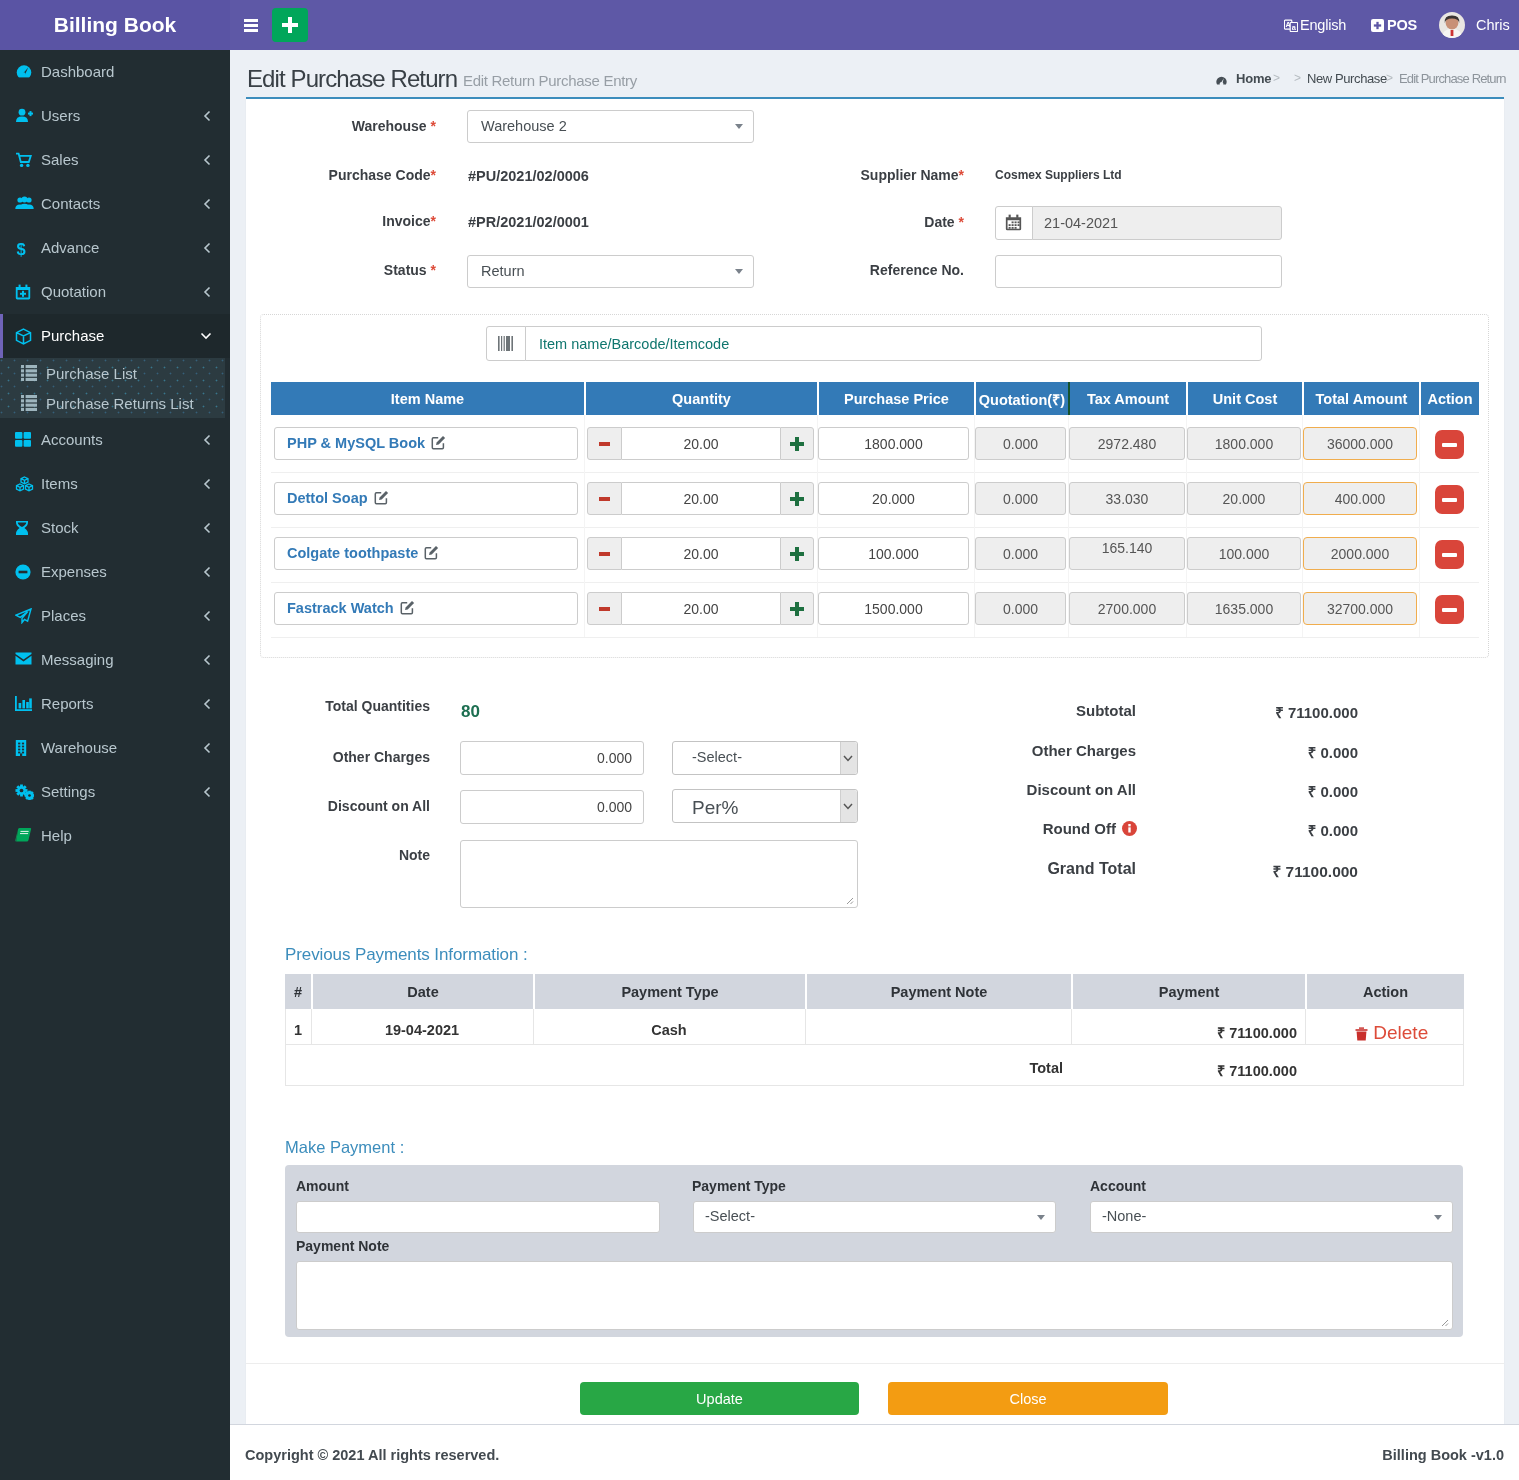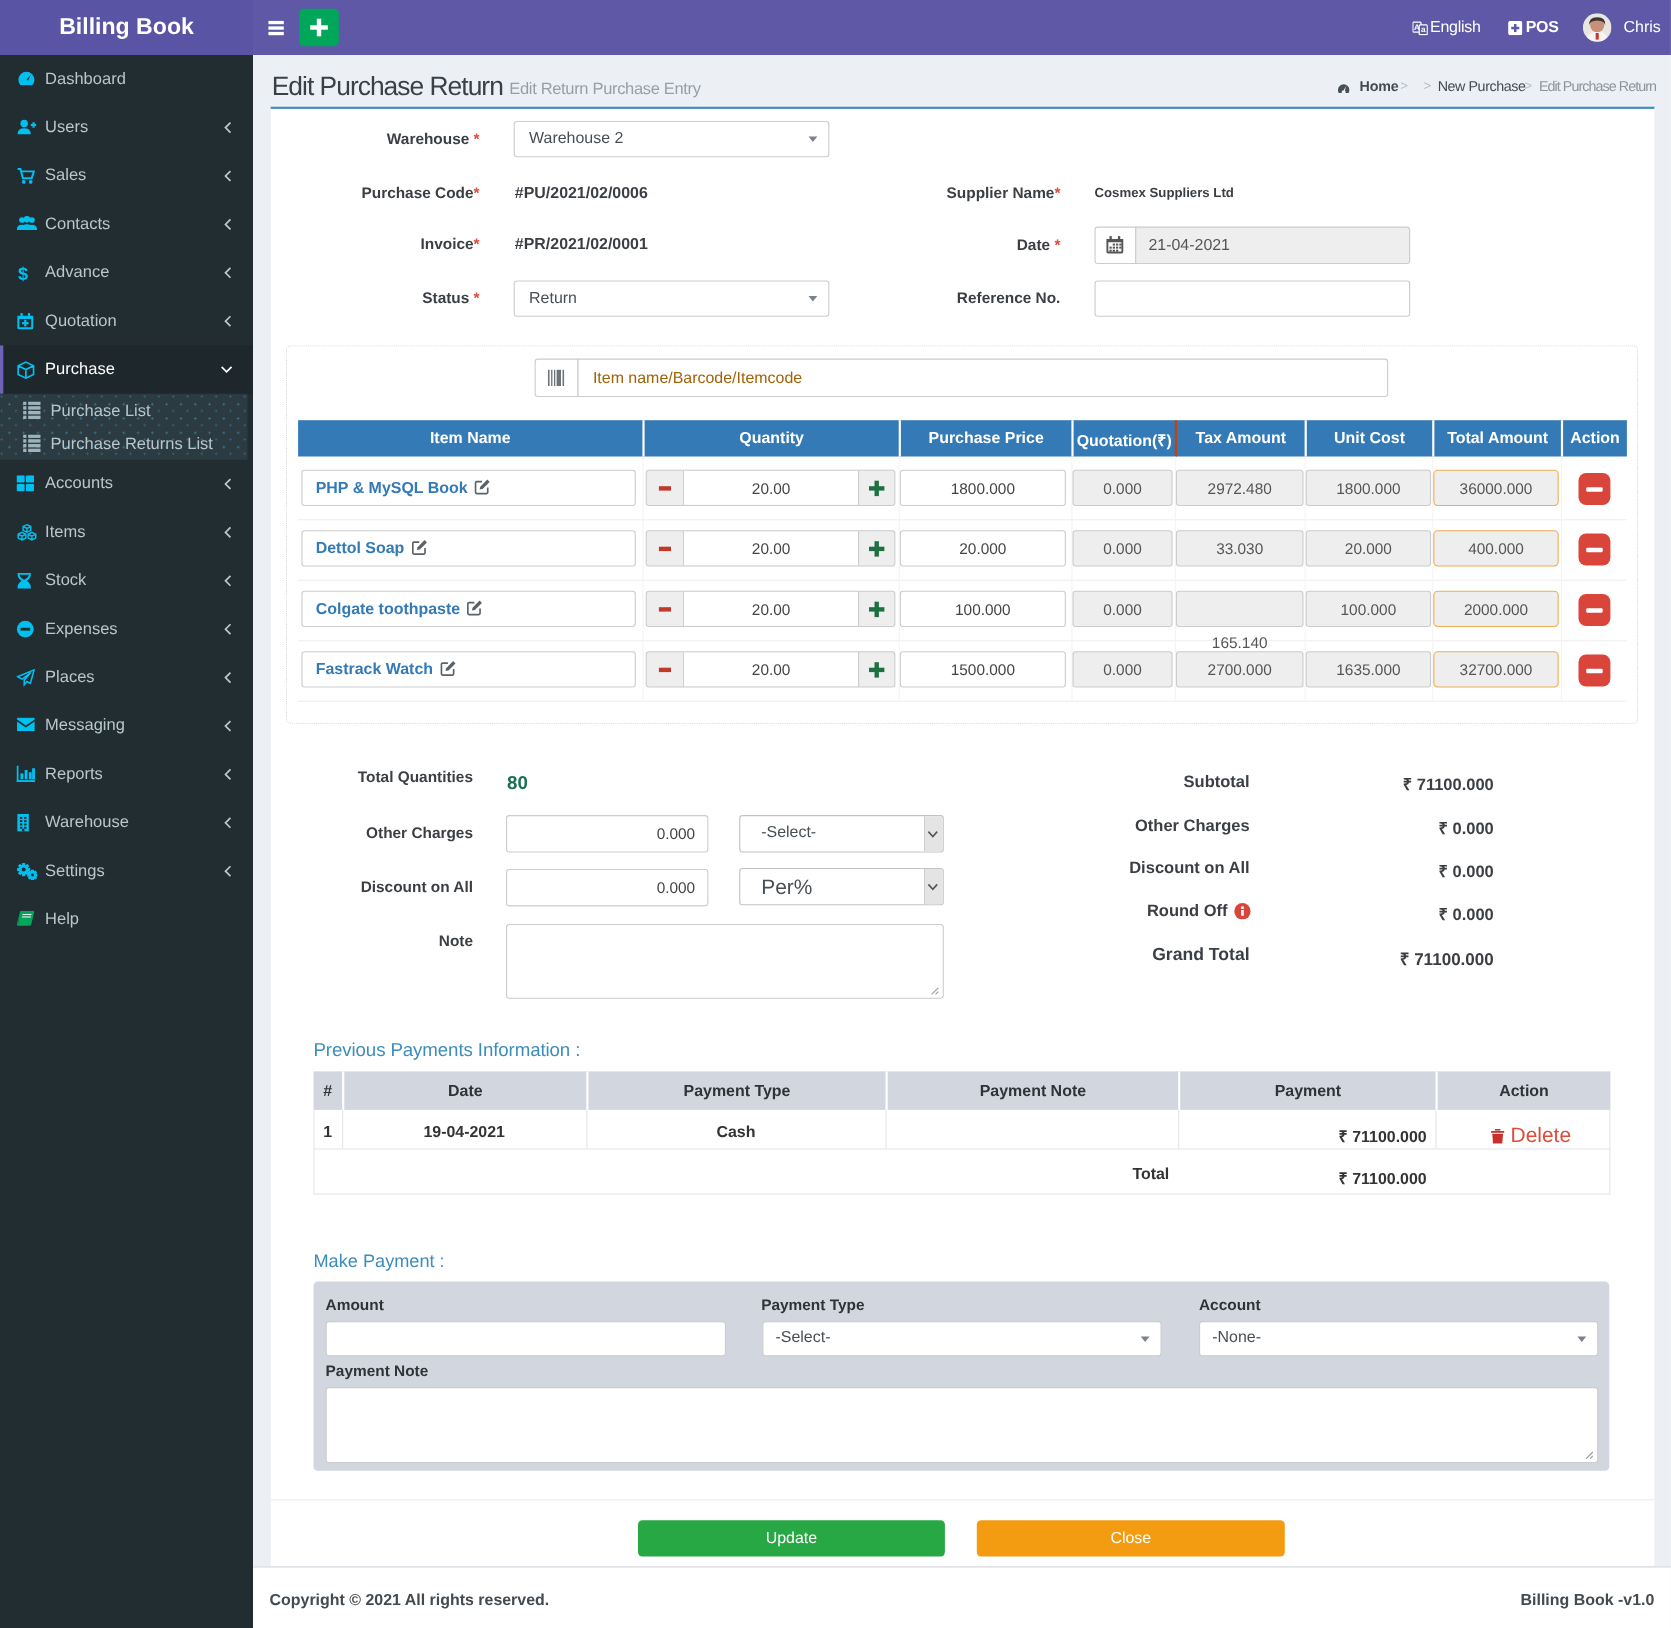--- a/index.html
+++ b/index.html
@@ -344,27 +344,27 @@
 <div class="abs" style="left:260px;top:314px;width:1229px;height:344px;background:#fff;border:1px dotted #d6d6d6;border-radius:4px;"></div>
 <div class="inp" style="left:486px;top:326px;width:40px;height:35px;border-radius:3px 0 0 3px;background:#fff;"></div>
 <svg class="abs" style="left:498px;top:336px;" width="15" height="15" viewBox="0 0 15 15">
     <rect x="0" y="0" width="1.6" height="15" fill="#6e7478"></rect>
     <rect x="3" y="0" width="1.2" height="15" fill="#6e7478"></rect>
     <rect x="5.6" y="0" width="1.2" height="15" fill="#6e7478"></rect>
     <rect x="8" y="0" width="4" height="15" fill="#6e7478"></rect>
     <rect x="13.4" y="0" width="1.6" height="15" fill="#6e7478"></rect>
   </svg>
 <div class="inp" style="left:525px;top:326px;width:737px;height:35px;border-radius:0 3px 3px 0;"></div>
-<div class="abs" style="left:539px;top:336px;font-size:14.5px;color:#a16207;">Item name/Barcode/Itemcode</div>
+<div class="abs" style="left:539px;top:336px;font-size:14.5px;color:#0f766e;">Item name/Barcode/Itemcode</div>
 <div class="abs" style="left:271px;top:382px;width:1208px;height:33px;background:#337ab7;"></div>
 <div class="abs" style="left:271px;top:382px;width:313px;height:33px;color:#fff;font-weight:bold;font-size:14.5px;display:flex;align-items:center;justify-content:center;">Item Name</div>
 <div class="abs" style="left:584px;top:382px;width:233px;height:33px;border-left:2px solid #fff;color:#fff;font-weight:bold;font-size:14.5px;display:flex;align-items:center;justify-content:center;">Quantity</div>
 <div class="abs" style="left:817px;top:382px;width:157px;height:33px;border-left:2px solid #fff;color:#fff;font-weight:bold;font-size:14.5px;display:flex;align-items:center;justify-content:center;">Purchase Price</div>
 <div class="abs" style="left:974px;top:382px;width:94px;height:33px;border-left:2px solid #fff;color:#fff;font-weight:bold;font-size:14.5px;display:flex;align-items:center;justify-content:center;">Quotation(₹)</div>
-<div class="abs" style="left:1068px;top:382px;width:118px;height:33px;border-left:2px solid #c2410c;color:#fff;font-weight:bold;font-size:14.5px;display:flex;align-items:center;justify-content:center;">Tax Amount</div>
+<div class="abs" style="left:1068px;top:382px;width:118px;height:33px;border-left:2px solid #14532d;color:#fff;font-weight:bold;font-size:14.5px;display:flex;align-items:center;justify-content:center;">Tax Amount</div>
 <div class="abs" style="left:1186px;top:382px;width:116px;height:33px;border-left:2px solid #fff;color:#fff;font-weight:bold;font-size:14.5px;display:flex;align-items:center;justify-content:center;">Unit Cost</div>
 <div class="abs" style="left:1302px;top:382px;width:117px;height:33px;border-left:2px solid #fff;color:#fff;font-weight:bold;font-size:14.5px;display:flex;align-items:center;justify-content:center;">Total Amount</div>
 <div class="abs" style="left:1419px;top:382px;width:60px;height:33px;border-left:2px solid #fff;color:#fff;font-weight:bold;font-size:14.5px;display:flex;align-items:center;justify-content:center;">Action</div>
 <div class="abs" style="left:271px;top:472px;width:1208px;height:1px;background:#efefef;"></div>
 <div class="abs" style="left:584px;top:415px;width:1px;height:57px;background:#f4f4f4;"></div>
 <div class="abs" style="left:817px;top:415px;width:1px;height:57px;background:#f4f4f4;"></div>
 <div class="abs" style="left:974px;top:415px;width:1px;height:57px;background:#f4f4f4;"></div>
 <div class="abs" style="left:1068px;top:415px;width:1px;height:57px;background:#f4f4f4;"></div>
 <div class="abs" style="left:1186px;top:415px;width:1px;height:57px;background:#f4f4f4;"></div>
 <div class="abs" style="left:1302px;top:415px;width:1px;height:57px;background:#f4f4f4;"></div>
@@ -443,21 +443,21 @@
 <div class="inp" style="left:622px;top:537px;width:158px;height:33px;border-radius:0;border-left:none;border-right:none;"></div>
 <div class="abs cell-num" style="left:622px;top:537px;width:158px;height:33px;color:#444;">20.00</div>
 <div class="abs" style="left:780px;top:537px;width:34px;height:33px;background:#eee;border:1px solid #ccc;border-radius:0 3px 3px 0;"></div>
 <div class="abs" style="left:790px;top:552px;width:14px;height:3.8px;background:#1e7040;"></div>
 <div class="abs" style="left:795px;top:547px;width:3.8px;height:14px;background:#1e7040;"></div>
 <div class="inp" style="left:818px;top:537px;width:151px;height:33px;"></div>
 <div class="abs cell-num" style="left:818px;top:537px;width:151px;height:33px;color:#444;">100.000</div>
 <div class="inp dis" style="left:975px;top:537px;width:91px;height:33px;"></div>
 <div class="abs cell-num" style="left:975px;top:537px;width:91px;height:33px;">0.000</div>
 <div class="inp dis" style="left:1069px;top:537px;width:116px;height:33px;"></div>
-<div class="abs cell-num" style="left:1069px;top:537px;width:116px;height:22px;margin-top:36px;">165.140</div>
+<div class="abs cell-num" style="left:1069px;top:537px;width:116px;height:22px;">165.140</div>
 <div class="inp dis" style="left:1187px;top:537px;width:114px;height:33px;"></div>
 <div class="abs cell-num" style="left:1187px;top:537px;width:114px;height:33px;">100.000</div>
 <div class="abs" style="left:1303px;top:537px;width:114px;height:33px;background:#eee;border:1px solid #f0ad4e;border-radius:4px;"></div>
 <div class="abs cell-num" style="left:1303px;top:537px;width:114px;height:33px;border-radius:12px;">2000.000</div>
 <div class="abs" style="left:1435px;top:540px;width:29px;height:29px;background:#d9453a;border-radius:7px;"></div>
 <div class="abs" style="left:1442px;top:552.5px;width:15px;height:4.5px;background:#fff;border-radius:1px;"></div>
 <div class="abs" style="left:271px;top:637px;width:1208px;height:1px;background:#efefef;"></div>
 <div class="abs" style="left:584px;top:582px;width:1px;height:55px;background:#f4f4f4;"></div>
 <div class="abs" style="left:817px;top:582px;width:1px;height:55px;background:#f4f4f4;"></div>
 <div class="abs" style="left:974px;top:582px;width:1px;height:55px;background:#f4f4f4;"></div>

